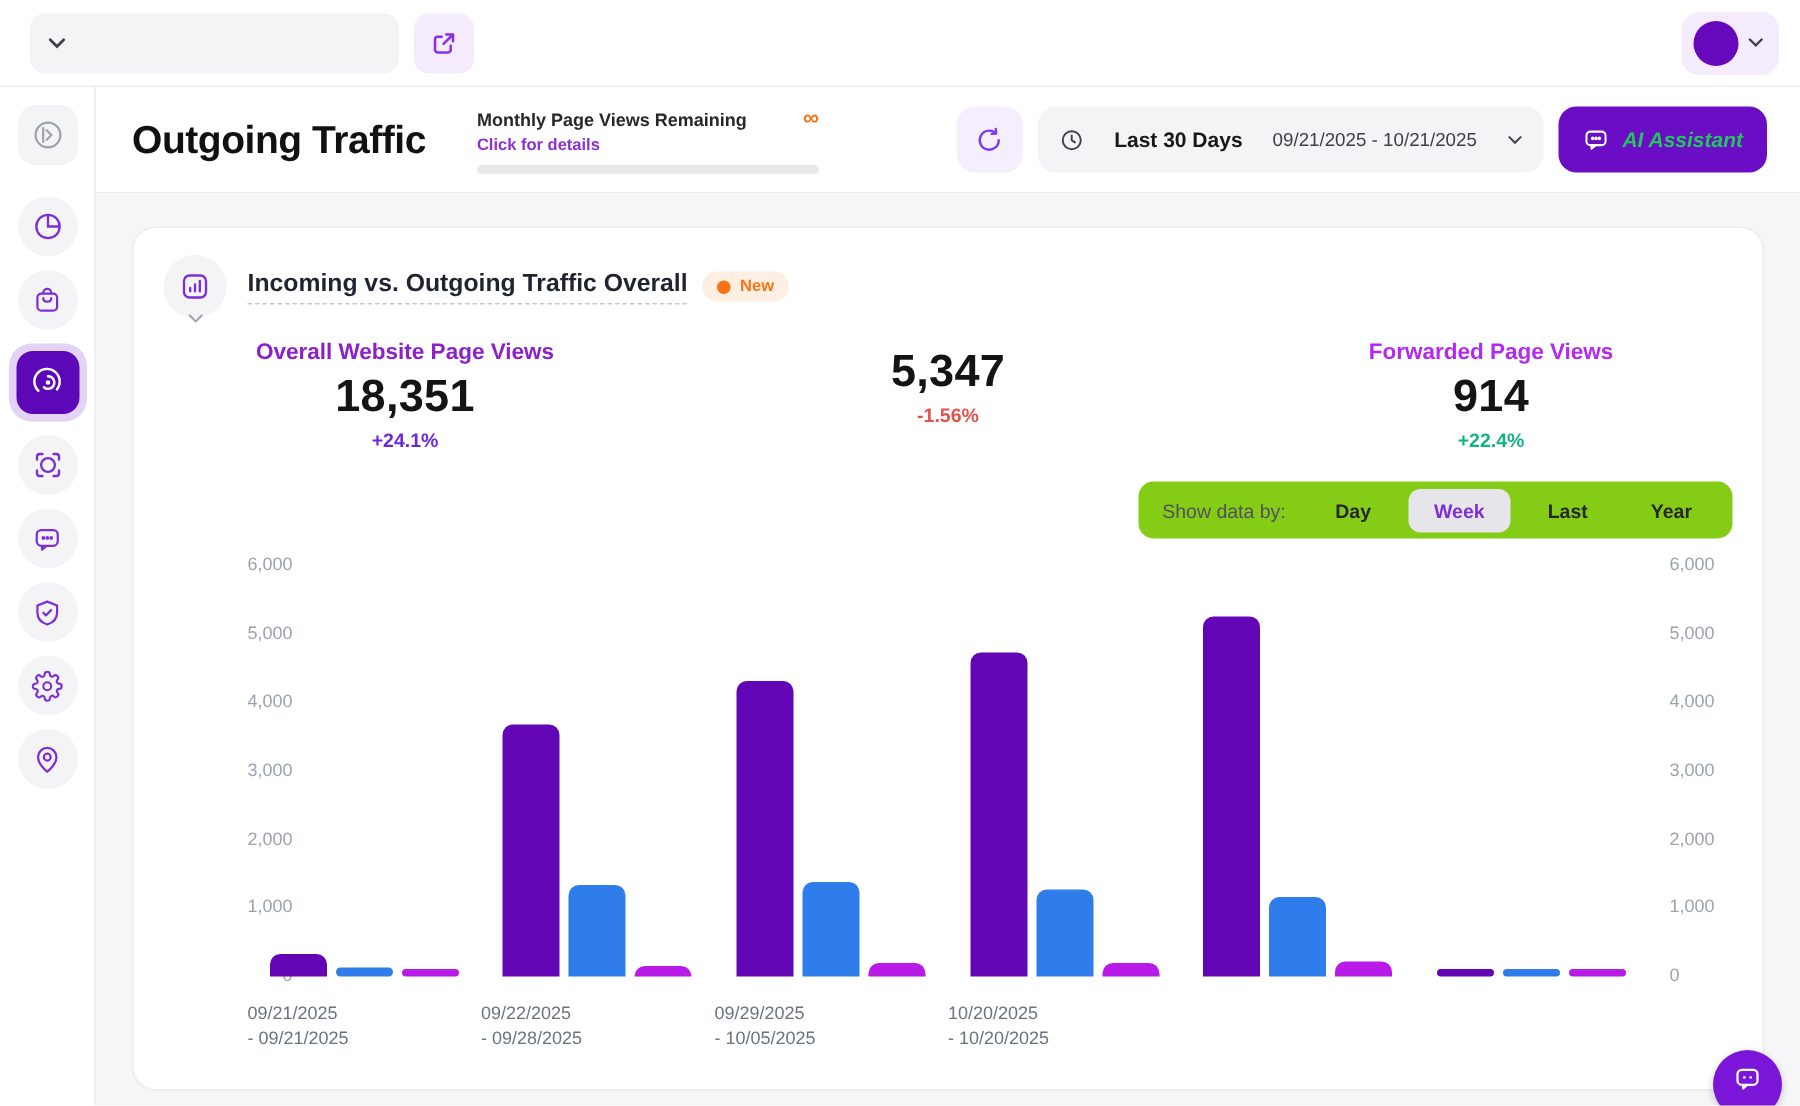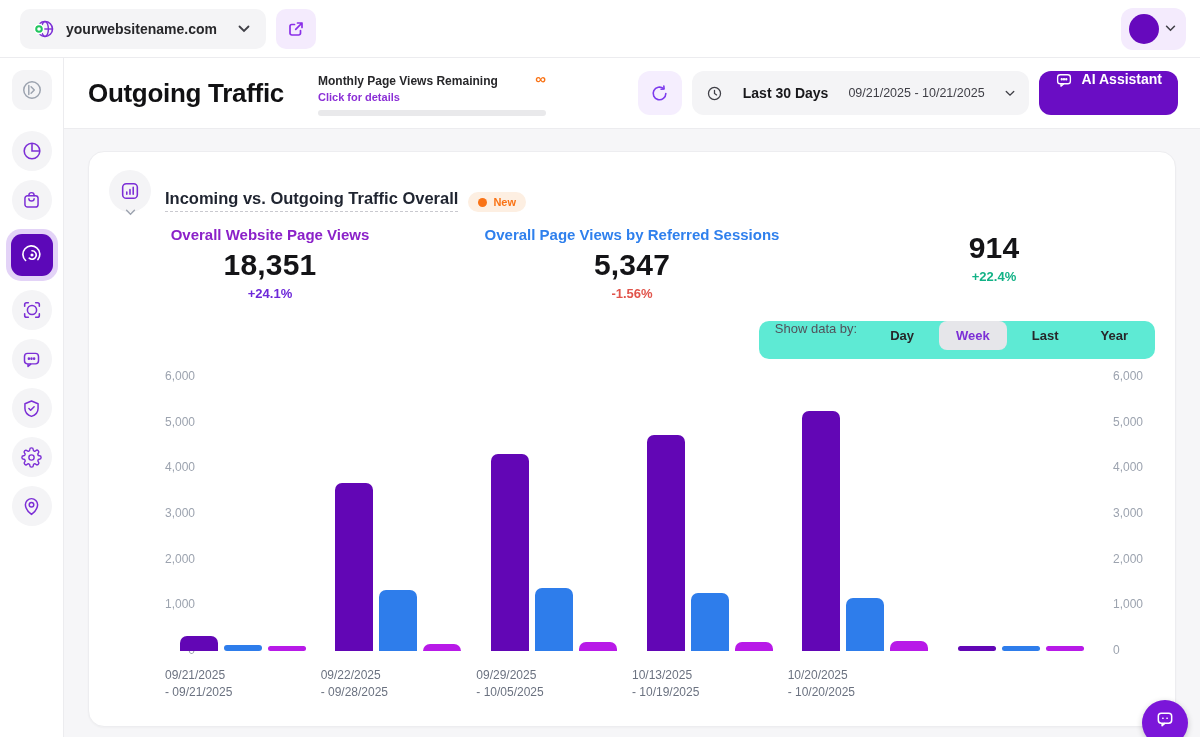--- a/index.html
+++ b/index.html
@@ -34,27 +34,27 @@
   .quota-top { display:flex; justify-content:space-between; align-items:flex-start; }
   .quota-label { font-size:12px; font-weight:700; color:#27272a; }
   .quota-link { font-size:11px; font-weight:600; color:#8b2fd6; cursor:pointer; display:block; margin-top:2px; }
   .quota-inf { color:#f97316; font-size:15px; font-weight:700; line-height:1; }
   .quota-bar { margin-top:7px; height:6px; border-radius:3px; background:#e9e9eb; }
   .hdr-right { margin-left:auto; display:flex; align-items:center; gap:10px; }
   .refresh-btn { width:44px; height:44px; border-radius:12px; background:#f5eefe; display:flex; align-items:center; justify-content:center; cursor:pointer; color:#7c3aed; }
   .range-pill { height:44px; background:#f4f4f6; border-radius:12px; display:flex; align-items:center; gap:20px; padding:0 14px; cursor:pointer; }
   .range-label { font-size:14px; font-weight:700; color:#18181b; }
   .range-dates { font-size:12.5px; color:#3f3f46;text-align:right; }
-  .ai-btn { height:44px; background:#6a0dc4; border-radius:12px; color:#ffffff; display:flex; gap:9px; padding:0 16px; font-size:14px; font-weight:700; cursor:pointer; border:none; }
+  .ai-btn { height:44px; background:#6a0dc4; border-radius:12px; color:#22c55e; display:flex; align-items:center; gap:9px; padding:0 16px; font-size:14px; font-weight:700; cursor:pointer; border:none;font-style:italic; }
 
   
   .content { flex:1; background:#f6f6f8; padding:22px 24px 0; }
   .card { background:#fff; border:1px solid #ededf0; border-radius:16px; height:576px; box-shadow:0 1px 2px rgba(0,0,0,0.03); padding:0 0 6px; }
 
-  .card-head { display:flex; align-items:flex-end; padding:18px 20px 6px; }
+  .card-head { display:flex; align-items:center; padding:18px 20px 6px; }
   .widget-icon-wrap { width:42px; height:42px; border-radius:50%; background:#f4f4f6; display:flex; flex-direction:column; align-items:center; justify-content:center; color:#7c2fd6; cursor:pointer; position:relative; }
   .widget-chev { position:absolute; bottom:-4px; color:#9ca3af; font-size:10px; }
   .card-title { font-size:16.5px; font-weight:600; color:#1f2430; margin-left:14px; border-bottom:1px dashed #c9c9cf; padding-bottom:3px; }
   .new-badge { display:flex; align-items:center; gap:6px; background:#fdefe2; border-radius:999px; padding:4px 10px; margin-left:10px; }
   .new-dot { width:9px; height:9px; border-radius:50%; background:#f97316; }
   .new-text { font-size:11px; font-weight:700; color:#f97316; }
   .head-right { margin-left:auto; display:flex; align-items:center; gap:10px; }
   .compare-box { background:#f7f7f8; border-radius:12px; padding:7px 12px; display:flex; align-items:center; gap:14px; }
   .compare-title { font-size:12px; font-weight:700; color:#7a1fb8; }
   .compare-dates { font-size:12px; color:#52525b; margin-top:2px; }
@@ -64,21 +64,21 @@
 
   
   .metrics { display:flex; margin-top:8px; }
   .metric { flex:1; text-align:center; }
   .metric-title { font-size:15px; font-weight:600; }
   .metric-value { font-size:30px; font-weight:600; color:#141417; margin-top:5px; letter-spacing:0.2px; }
   .metric-delta { font-size:13px; font-weight:600; margin-top:4px; }
 
   
   .gran-row { display:flex; justify-content:flex-end; padding:0 20px; margin-top:20px; }
-  .gran-box { background:#5eead4; border-radius:10px; height:38px; display:flex; align-items:flex-start; gap:8px; padding:0 10px 0 16px; }
+  .gran-box { background:#84cc16; border-radius:10px; height:38px; display:flex; align-items:center; gap:8px; padding:0 10px 0 16px; }
   .gran-label { font-size:13px; color:#52525b; margin-right:8px; }
   .seg { font-size:13px; font-weight:600; color:#27272a; padding:7px 17px; border-radius:8px; cursor:pointer; }
   .seg.selected { background:#e6e6ea; color:#7c2fd6; }
 
   
   .chart { position:relative; height:332px; margin:8px 18px 0; }
   .axis { position:absolute; top:10px; bottom:48px; width:44px; }
   .axis.left { left:0; text-align:right; }
   .axis.right { right:0; text-align:left; }
   .tick { position:absolute; font-size:12px; color:#9ca3af; width:100%; }
@@ -92,32 +92,20 @@
   
   .chat-fab { position:absolute; right:12px; bottom:-9px; width:46px; height:46px; border-radius:50%; background:#7b16d9; display:flex; align-items:flex-start; justify-content:center; padding-top:9px; color:#fff; cursor:pointer; box-shadow:0 2px 6px rgba(0,0,0,0.2); }
 
   svg { display:block; }
 </style>
 </head>
 <body>
 
 <div class="topbar">
   <div class="site-pill">
-    <div class="site-left">
-      <span class="globe-wrap">
-        <svg width="24" height="24" viewBox="0 0 24 24">
-            <circle cx="13" cy="12" r="7.5" fill="none" stroke="#7c2fd6" stroke-width="1.6"></circle>
-            <ellipse cx="13" cy="12" rx="3.4" ry="7.5" fill="none" stroke="#7c2fd6" stroke-width="1.4"></ellipse>
-            <line x1="5.6" y1="12" x2="20.4" y2="12" stroke="#7c2fd6" stroke-width="1.4"></line>
-            <circle cx="7" cy="12" r="4.6" fill="#22c55e" stroke="#fff" stroke-width="1.6"></circle>
-            <circle cx="7" cy="12" r="1.8" fill="#fff"></circle>
-          </svg>
-      </span>
-      <span class="site-name">yourwebsitename.com</span>
-    </div>
     <span class="chev">
       <svg width="12" height="8" viewBox="0 0 12 8">
           <path d="M1.5 1.5 L6 6 L10.5 1.5" fill="none" stroke="#3f3f46" stroke-width="1.8" stroke-linecap="round"></path>
         </svg>
     </span>
   </div>
   <div class="icon-btn">
     <span>
       <svg width="18" height="18" viewBox="0 0 18 18">
           <path d="M7.5 4.5 H4.8 A1.8 1.8 0 0 0 3 6.3 V13.2 A1.8 1.8 0 0 0 4.8 15 H11.7 A1.8 1.8 0 0 0 13.5 13.2 V10.5" fill="none" stroke="#8b30e8" stroke-width="1.7" stroke-linecap="round"></path>
@@ -297,25 +285,25 @@
           </div>
         </div>
 
         <div class="metrics">
           <div class="metric">
             <div class="metric-title" style="color: rgb(139, 33, 201);">Overall Website Page Views</div>
             <div class="metric-value">18,351</div>
             <div class="metric-delta" style="color: #6d28d9;">+24.1%</div>
           </div>
           <div class="metric">
-            <div class="metric-title" style="color: rgb(47, 128, 237);">Overall Page Views by Referred Sessions</div>
             <div class="metric-value">5,347</div>
             <div class="metric-delta" style="color: rgb(225, 84, 75);">-1.56%</div>
           </div>
           <div class="metric">
+            <div class="metric-title" style="color: rgb(180, 41, 240);">Forwarded Page Views</div>
             <div class="metric-value">914</div>
             <div class="metric-delta" style="color: rgb(18, 178, 134);">+22.4%</div>
           </div>
         </div>
 
         <div class="gran-row">
           <div class="gran-box">
             <span class="gran-label">Show data by:</span>
             <span class="seg">Day</span>
             <span class="seg selected">Week</span>
@@ -382,24 +370,20 @@
               </div>
               <div class="xlab">
                 <div>09/22/2025</div>
                 <div>- 09/28/2025</div>
               </div>
               <div class="xlab">
                 <div>09/29/2025</div>
                 <div>- 10/05/2025</div>
               </div>
               <div class="xlab">
-                <div>10/13/2025</div>
-                <div>- 10/19/2025</div>
-              </div>
-              <div class="xlab">
                 <div>10/20/2025</div>
                 <div>- 10/20/2025</div>
               </div>
             </div>
         </div>
 
       </div>
     </div>
   </div>
 </div>

